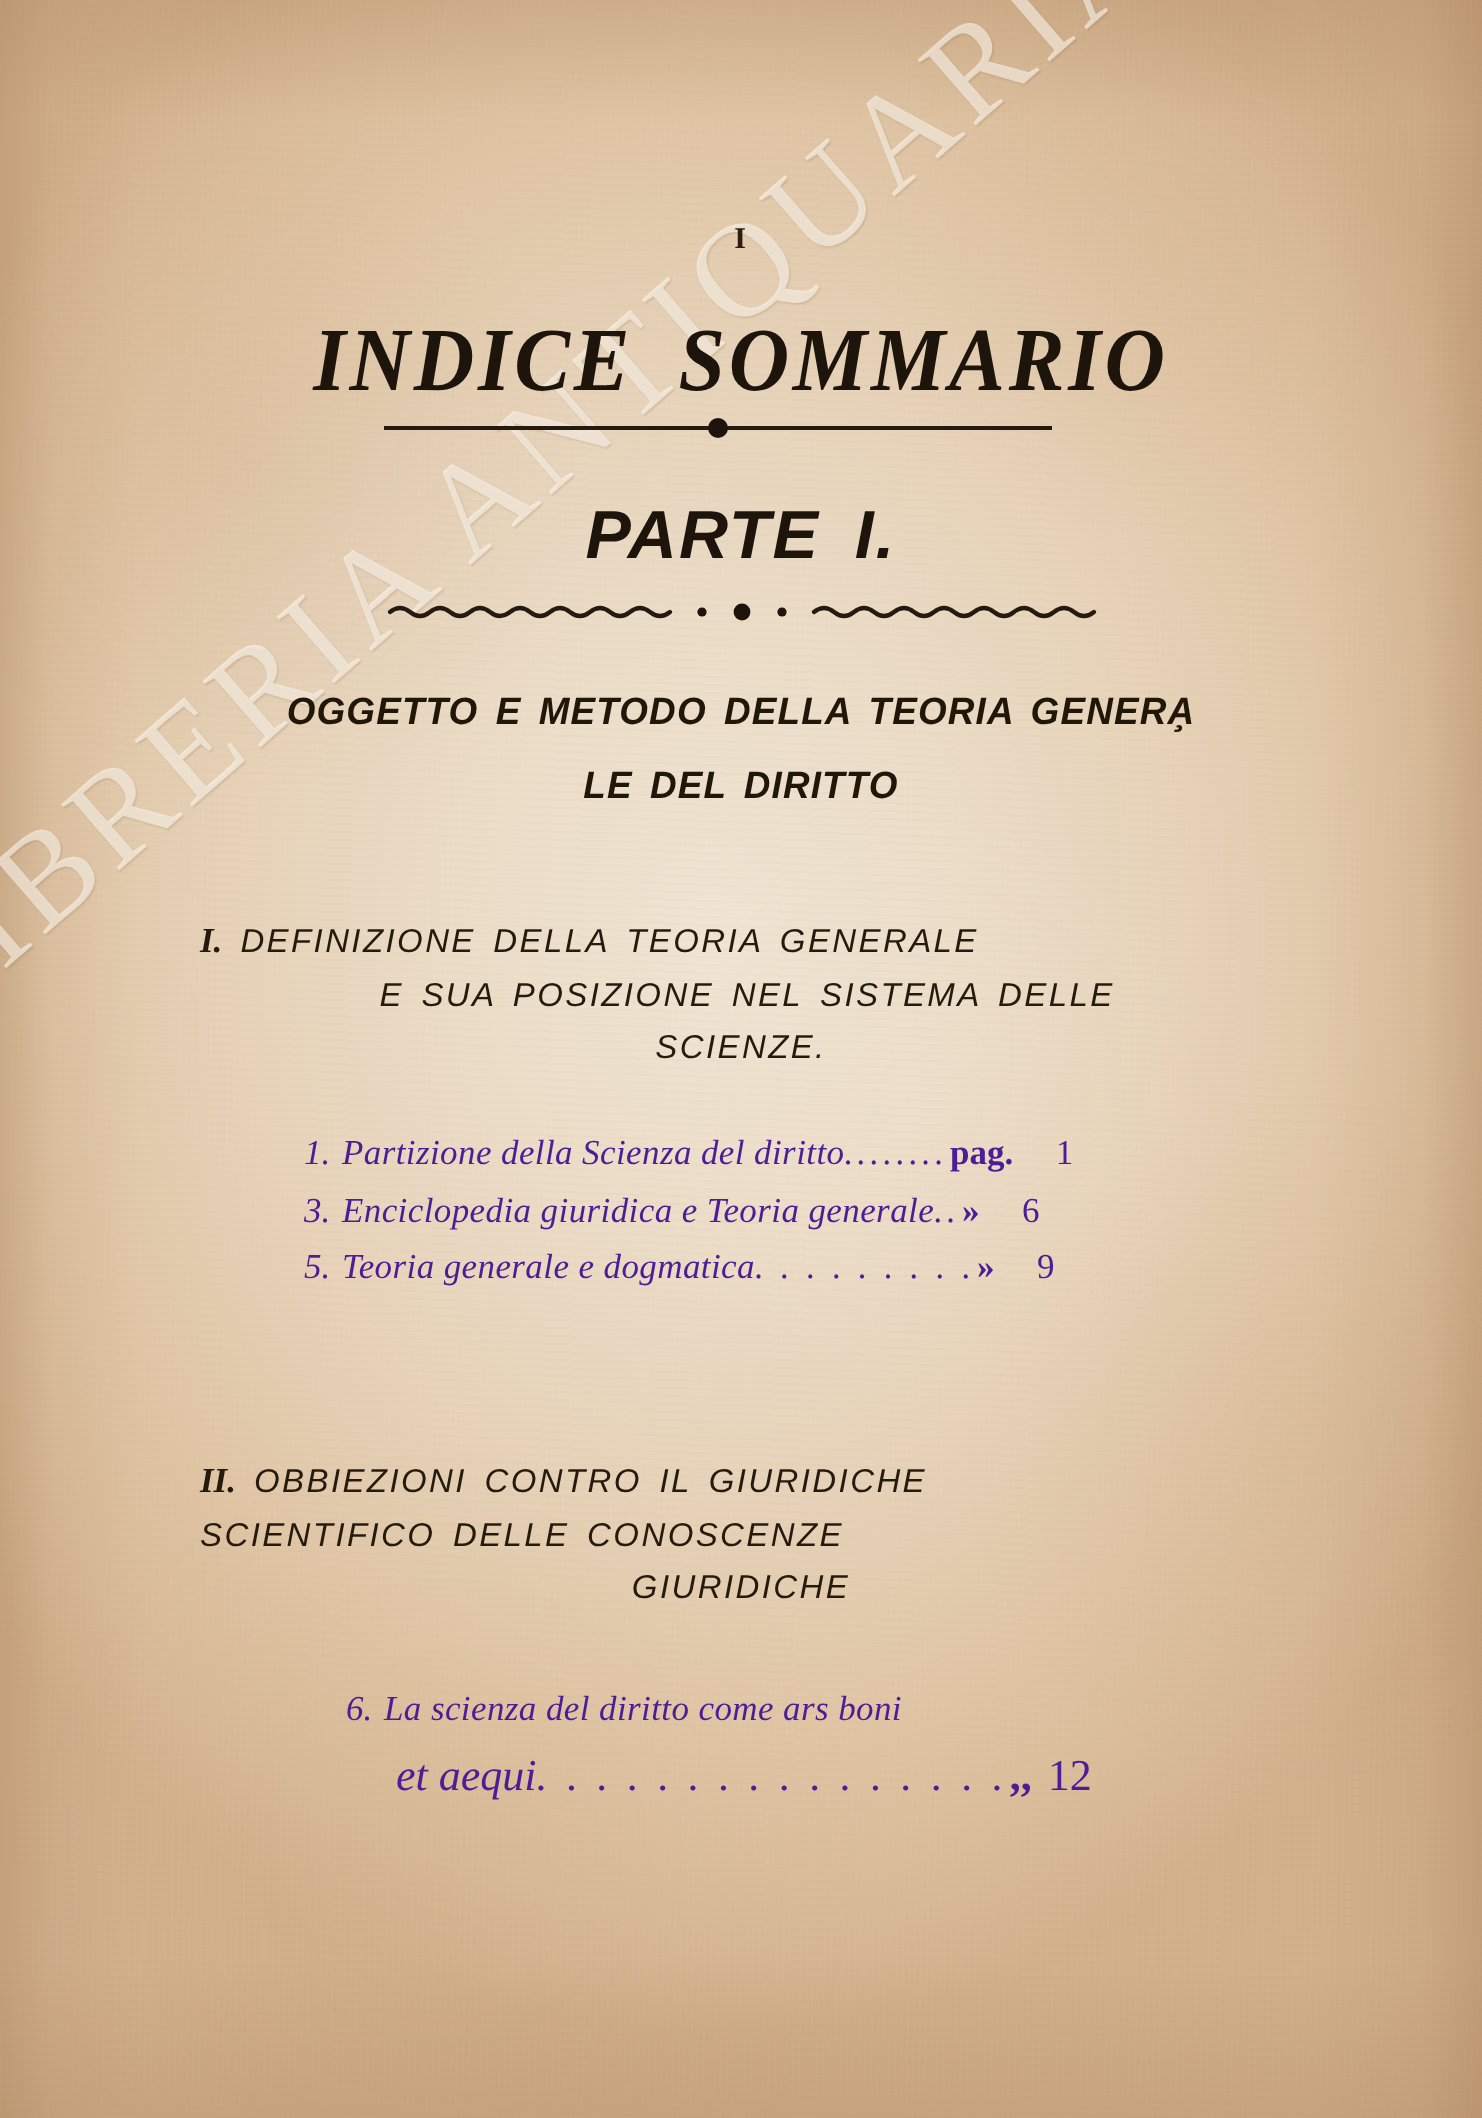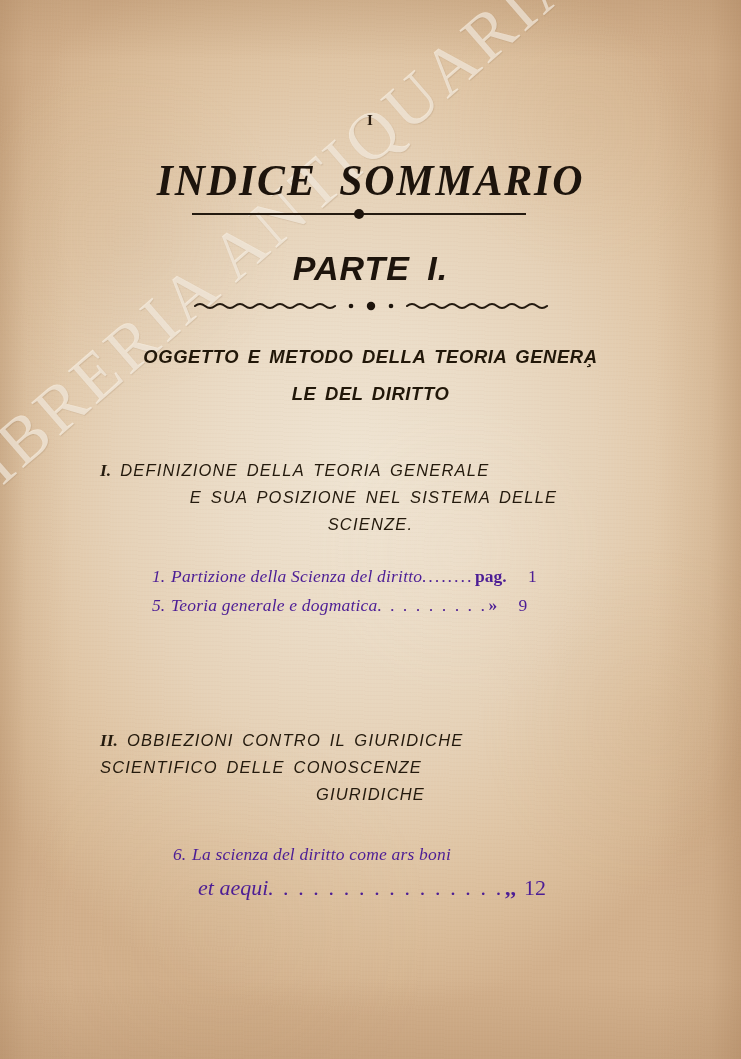--- a/index.html
+++ b/index.html
@@ -307,20 +307,21 @@
     <div class="roman-section" id="sec-1">
       <span class="rs-line rs-l1"><span class="rs-num">I.</span><span>DEFINIZIONE DELLA TEORIA GENERALE</span></span>
       <span class="rs-line rs-l2">E SUA POSIZIONE NEL SISTEMA DELLE</span>
       <span class="rs-line rs-l3">SCIENZE.</span>
     </div>
 
     <div class="entries" id="entries-1">
       <span class="entry"><span class="e-num">1.</span><span class="e-text">Partizione della Scienza del diritto</span><span class="e-leader">........</span><span class="e-mark">pag.</span><span class="e-page">1</span></span>
 
 
+      <span class="entry"><span class="e-num">3.</span><span class="e-text">Enciclopedia giuridica e Teoria generale</span><span class="e-leader">..</span><span class="e-mark">»</span><span class="e-page">6</span></span>
 
 
       <span class="entry"><span class="e-num">5.</span><span class="e-text">Teoria generale e dogmatica</span><span class="e-leader">. . . . . . . . .</span><span class="e-mark">»</span><span class="e-page">9</span></span>
     </div>
 
     <div class="roman-section" id="sec-2">
       <span class="rs-line rs-l1"><span class="rs-num">II.</span><span>OBBIEZIONI CONTRO IL GIURIDICHE</span></span>
       <span class="rs-line rs-l1">SCIENTIFICO DELLE CONOSCENZE</span>
       <span class="rs-line rs-l3">GIURIDICHE</span>
     </div>

